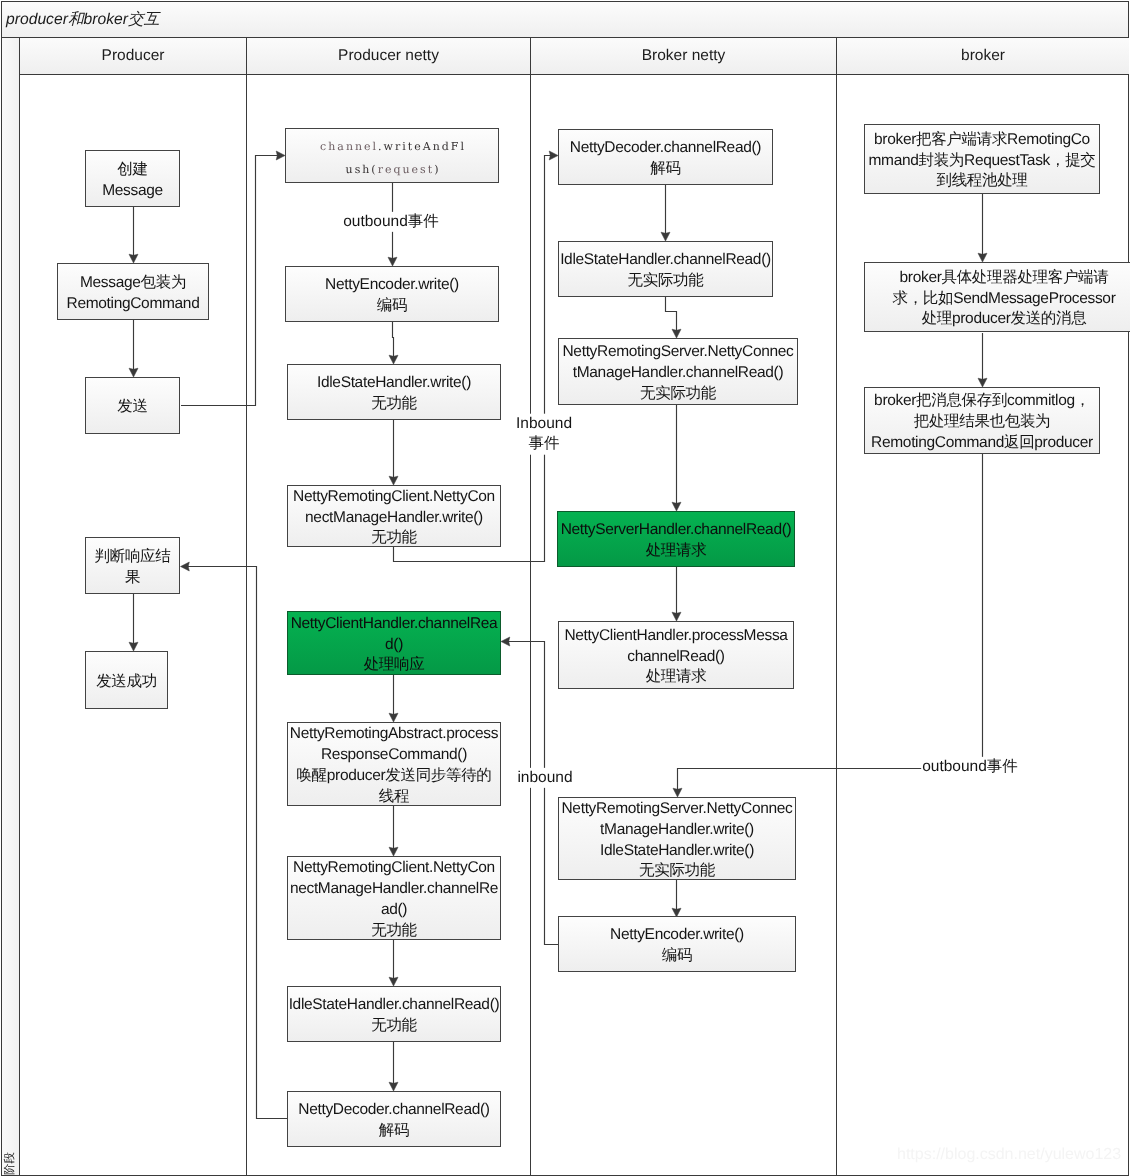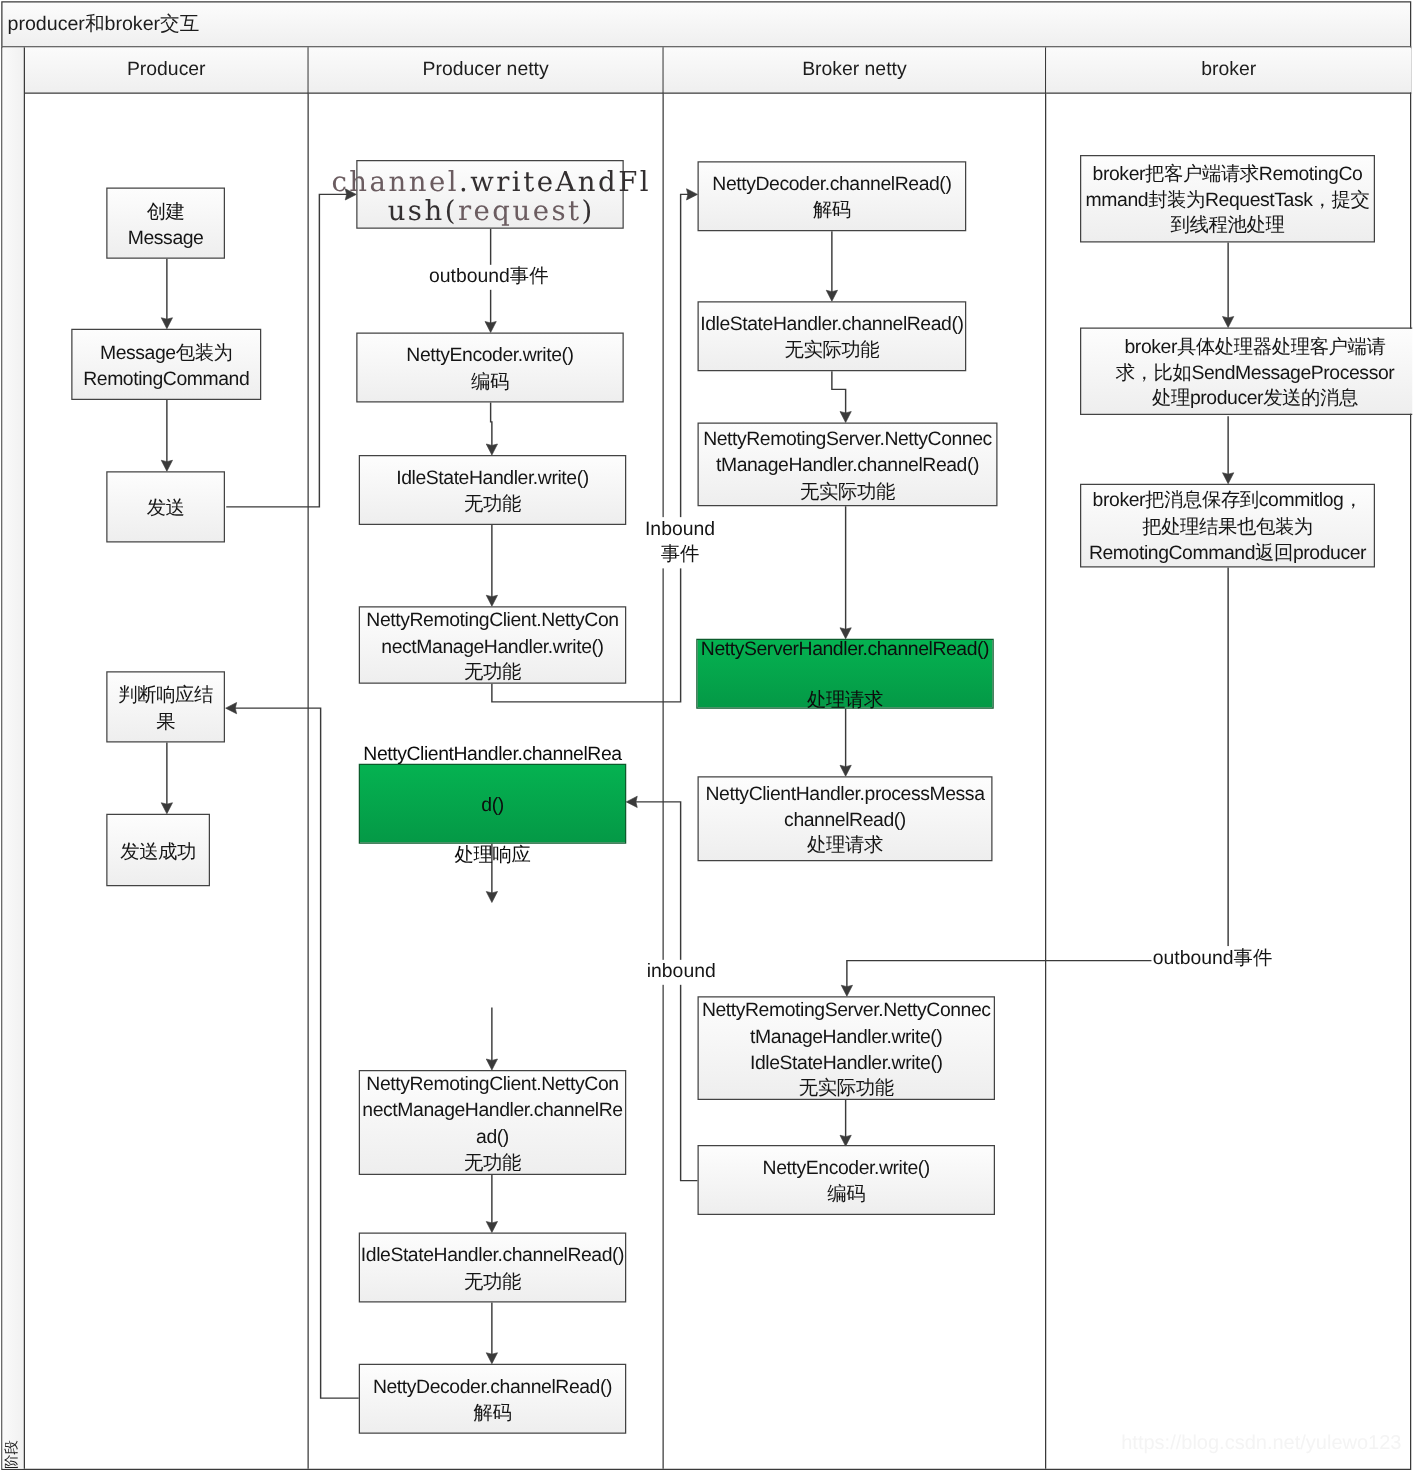--- a/index.html
+++ b/index.html
@@ -2,21 +2,21 @@
 <html><head>
 <meta charset="utf-8">
 <style>
   html,body{margin:0;padding:0;background:#fff;}
   body{width:1130px;height:1176px;font-family:"Liberation Sans",sans-serif;
     -webkit-font-smoothing:antialiased;text-rendering:geometricPrecision;}
   #root{position:relative;width:1130px;height:1176px;overflow:hidden;background:#fff;}
 
   .title-bar{position:absolute;left:1px;top:1px;width:1128px;height:38px;
     background:linear-gradient(180deg,#fcfcfc 0%,#efefef 100%);
-    border:1px solid #3a3a3a;box-sizing:border-box;}
+    border:1px solid #3a3a3a;box-sizing:border-box;font-style:italic;}
   .title-bar .tl{position:absolute;left:4px;top:8px;font-size:15.7px;color:#1c1c1c;
     line-height:20px;white-space:nowrap;}
 
   .pool{position:absolute;left:1px;top:37px;width:1128px;height:1139px;
      border:1px solid #3a3a3a;box-sizing:border-box;background:#fff;}
   .phase-col{position:absolute;left:0;top:0;width:18px;height:100%;
      background:linear-gradient(90deg,#fafafa 0%,#f1f1f1 100%);
      border-right:1px solid #3a3a3a;box-sizing:border-box;}
   .phase-label{position:absolute;left:-14px;bottom:4px;width:44px;text-align:center;
      font-size:11.5px;color:#1c1c1c;transform:rotate(-90deg);white-space:nowrap;}
@@ -30,22 +30,22 @@
   .lane-body{position:absolute;top:37px;bottom:0;box-sizing:border-box;
      border-right:1px solid #3a3a3a;}
   .lane-body.last{border-right:none;}
 
   .box{position:absolute;box-sizing:border-box;border:1px solid #434343;
      background:linear-gradient(180deg,#fdfdfd 0%,#eeeeee 100%);
      display:flex;flex-direction:column;align-items:center;justify-content:center;
      text-align:center;font-size:15.5px;letter-spacing:-0.33px;color:#151515;
      line-height:20.8px;padding-top:4px;}
   .box.green{background:linear-gradient(180deg,#05b251 0%,#049946 100%);
-     border-color:#0c5b2c;color:#0d0d0d;gap:20px;}
-  .box.code{font-family:"DejaVu Serif",serif;font-size:22px;color:#4c4145;
+     border-color:#0c5b2c;color:#0d0d0d;}
+  .box.code{font-family:"DejaVu Serif",serif;font-size:11px;color:#4c4145;
      line-height:23px;letter-spacing:2px;text-indent:2px;}
   .box .ln{white-space:nowrap;}
   .tok-dim{color:#6b5c60;}
   .tok-str{color:#332f30;}
 
   svg#conn{position:absolute;left:0;top:0;width:1130px;height:1176px;pointer-events:none;}
   svg#conn path{fill:none;stroke:#3a3a3a;stroke-width:1.15;}
   svg#conn polygon{fill:#3a3a3a;stroke:#3a3a3a;stroke-width:0.5;stroke-linejoin:miter;}
 
   .lbl{position:absolute;font-size:15.5px;color:#151515;white-space:pre;
@@ -165,20 +165,26 @@
     <div class="box" style="left:287px;top:485px;width:214px;height:62px">
       <div class="ln">NettyRemotingClient.NettyCon</div>
       <div class="ln">nectManageHandler.write()</div>
       <div class="ln">无功能</div>
     </div>
     <div class="box green" style="left:287px;top:611px;width:214px;height:64px">
       <div class="ln">NettyClientHandler.channelRea</div>
       <div class="ln">d()</div>
       <div class="ln">处理响应</div>
     </div>
+    <div class="box" style="left:287px;top:722px;width:214px;height:84px">
+      <div class="ln">NettyRemotingAbstract.process</div>
+      <div class="ln">ResponseCommand()</div>
+      <div class="ln">唤醒producer发送同步等待的</div>
+      <div class="ln">线程</div>
+    </div>
     <div class="box" style="left:287px;top:856px;width:214px;height:84px">
       <div class="ln">NettyRemotingClient.NettyCon</div>
       <div class="ln">nectManageHandler.channelRe</div>
       <div class="ln">ad()</div>
       <div class="ln">无功能</div>
     </div>
     <div class="box" style="left:287px;top:986px;width:214px;height:56px">
       <div class="ln">IdleStateHandler.channelRead()</div>
       <div class="ln">无功能</div>
     </div>

